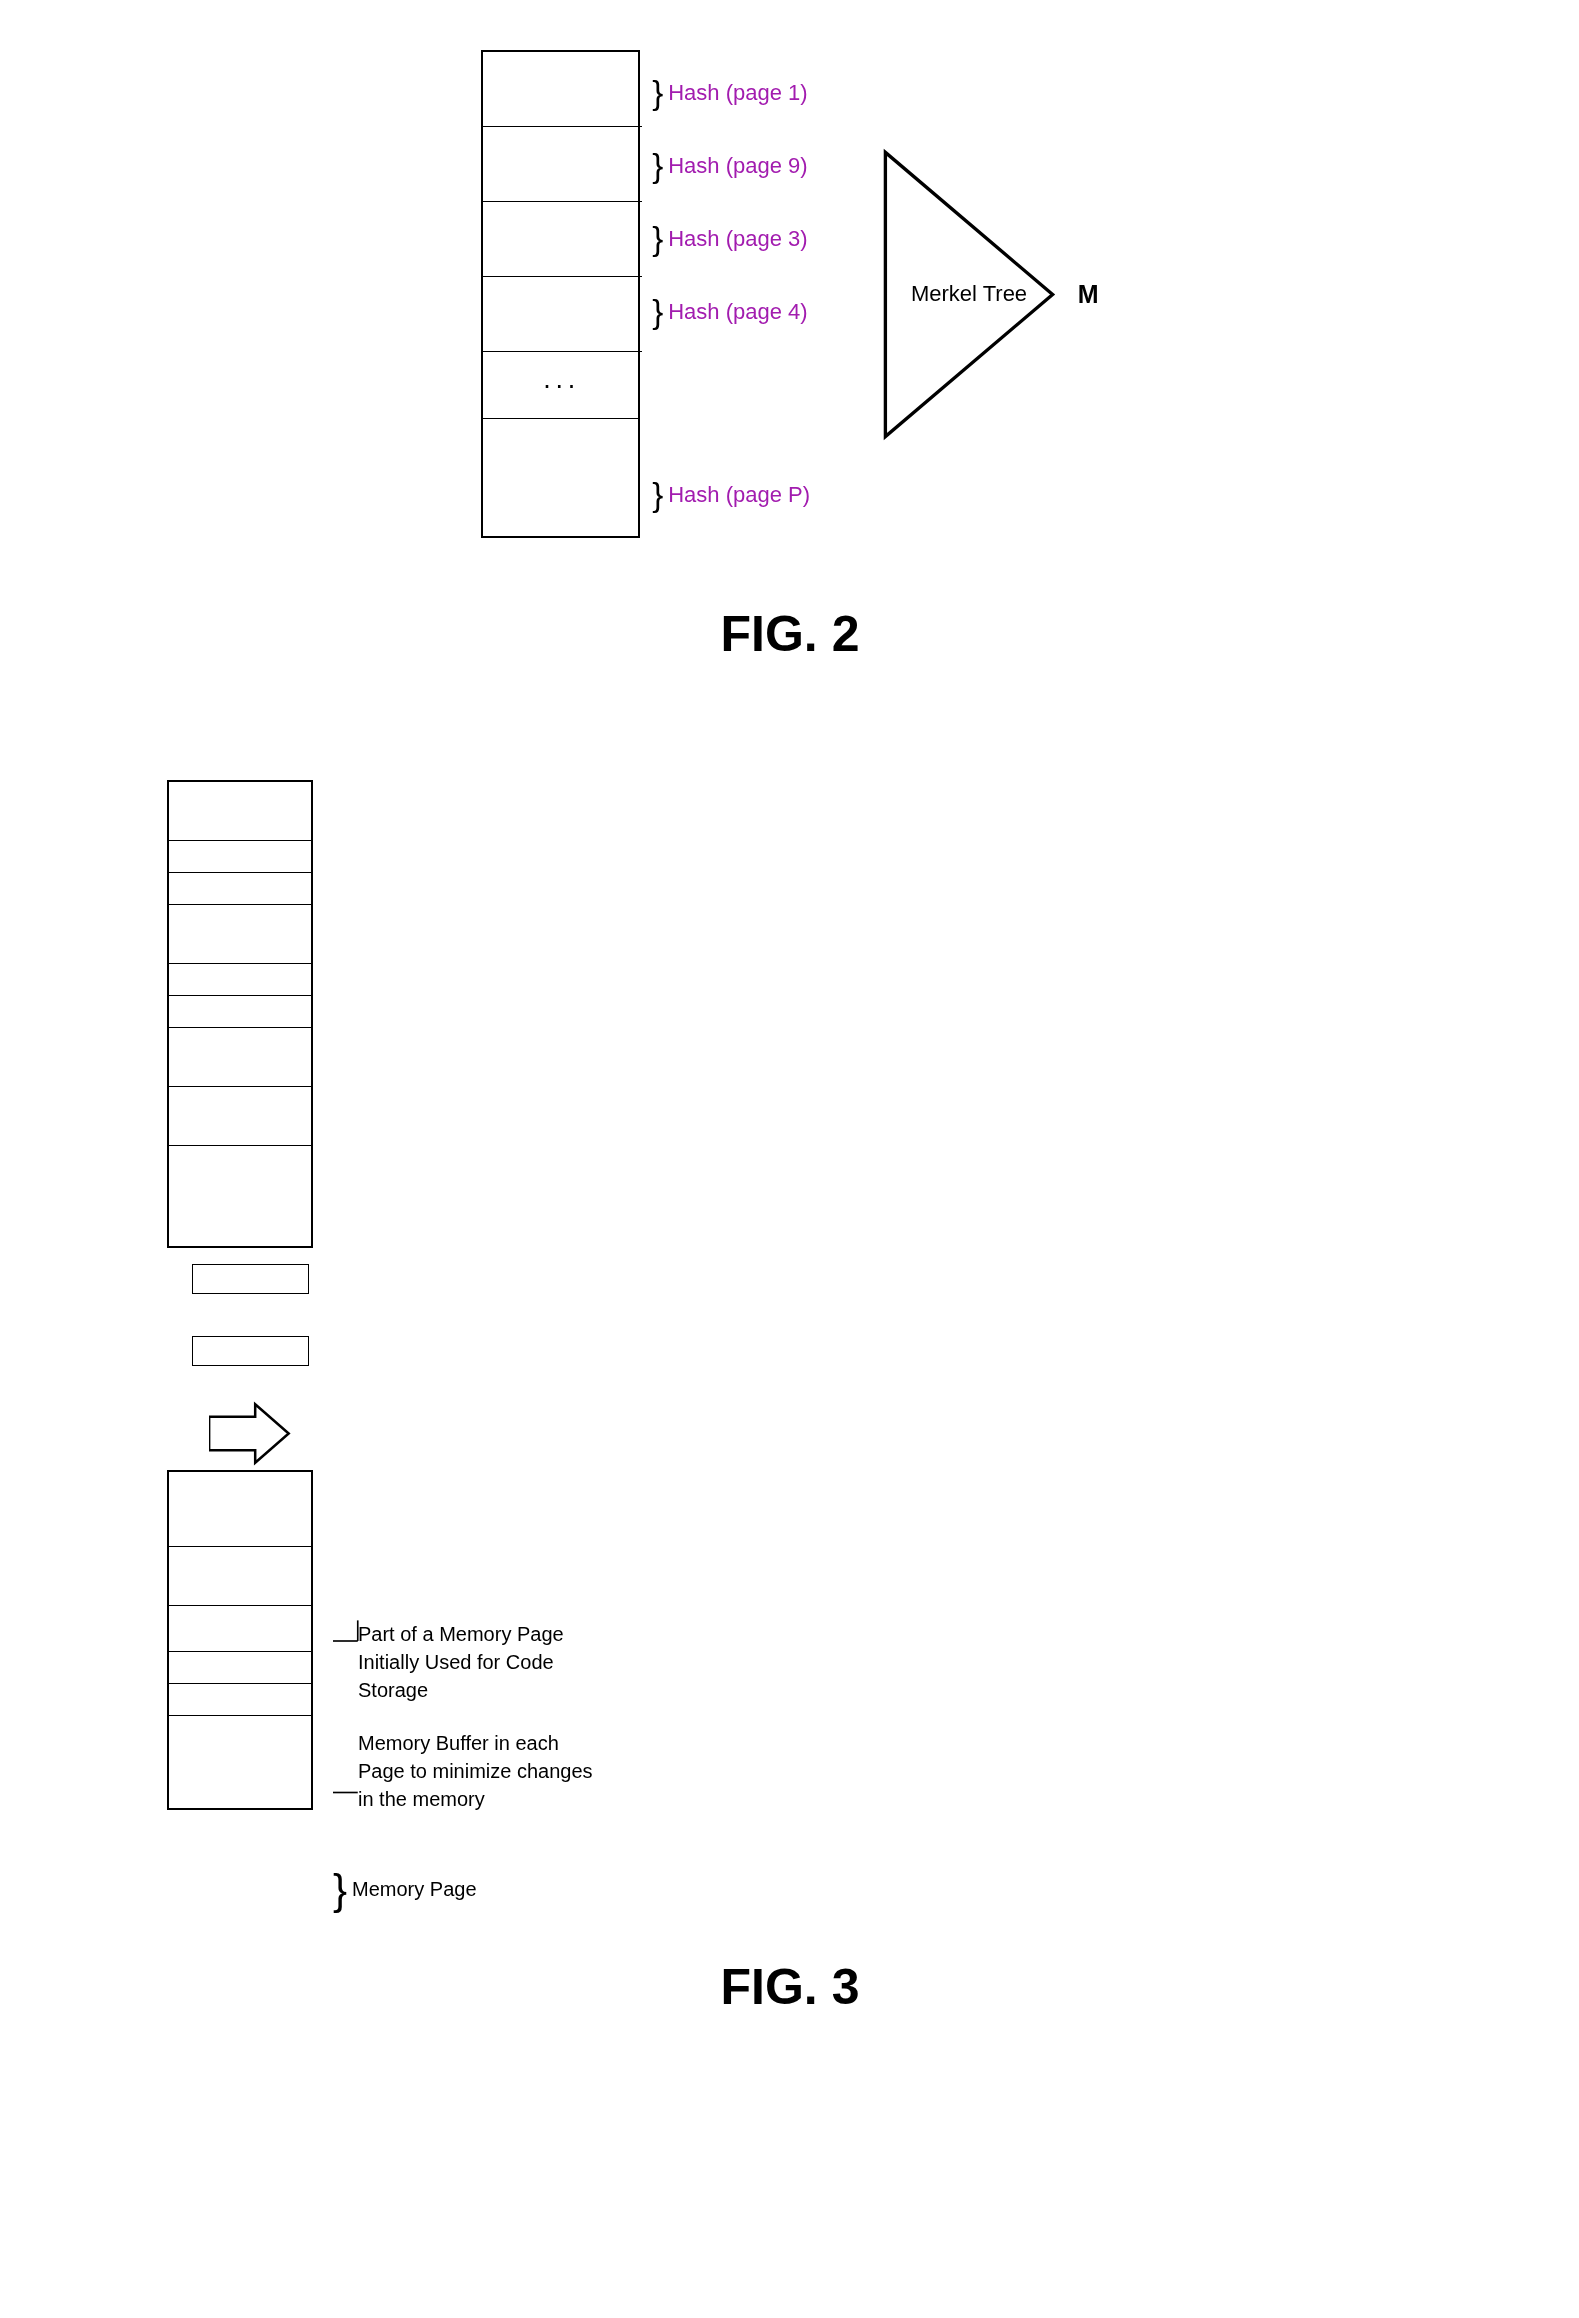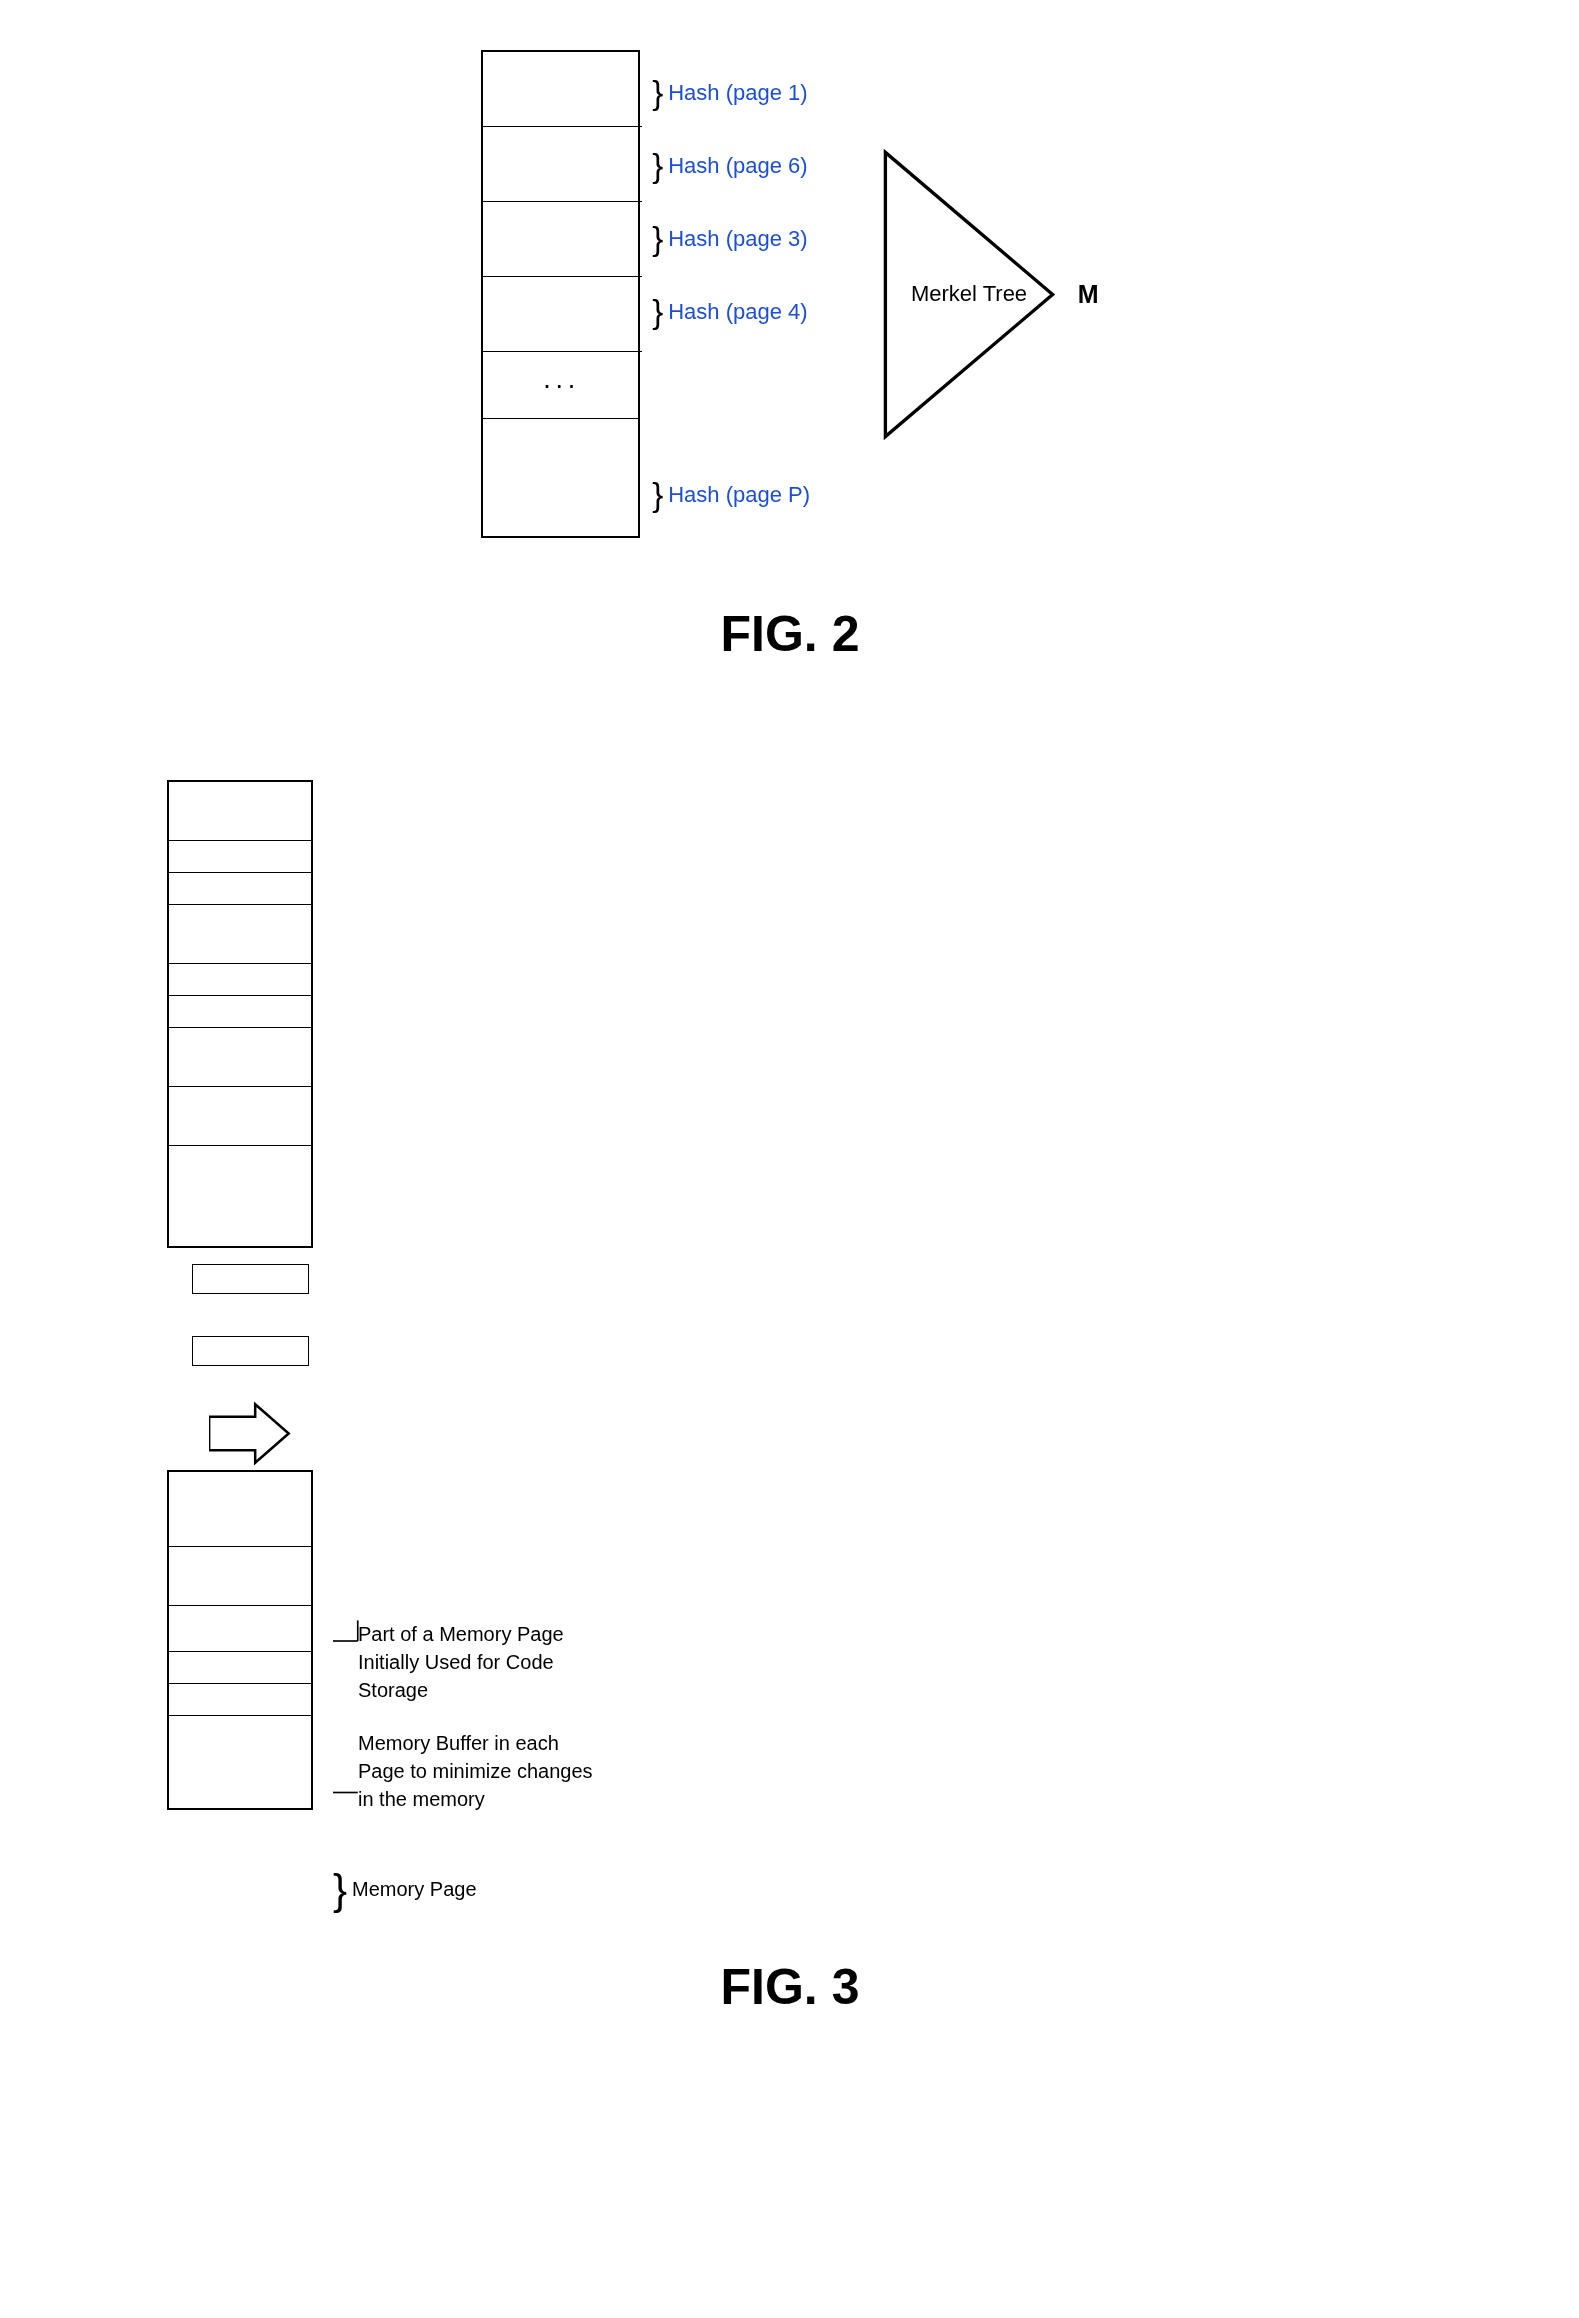--- a/index.html
+++ b/index.html
@@ -58,21 +58,21 @@
     .mem-page:last-child {
       border-bottom: none;
     }
     .mem-page-tall {
       height: 117px;
     }
 
     .hash-label {
       font-size: 22px;
       white-space: nowrap;
-      color: #1d4ed8;
+      color: #a21caf;
     }
 
     .triangle-container {
       position: relative;
       width: 184px;
       height: 301px;
     }
 
     .triangle-container svg {
       width: 184px;
@@ -270,21 +270,21 @@
           <div class="mem-page mem-page-tall"></div>
         </div>
 
         <div style="display:flex; flex-direction:column; margin-left:11.7px; justify-content:space-around; padding: 6.7px 0;">
           <div class="hash-row">
             <span style="font-size:33px; line-height:0.9; margin-right:5px;">}</span>
             <span class="hash-label">Hash (page 1)</span>
           </div>
           <div class="hash-row">
             <span style="font-size:33px; line-height:0.9; margin-right:5px;">}</span>
-            <span class="hash-label">Hash (page 6)</span>
+            <span class="hash-label">Hash (page 9)</span>
           </div>
           <div class="hash-row">
             <span style="font-size:33px; line-height:0.9; margin-right:5px;">}</span>
             <span class="hash-label">Hash (page 3)</span>
           </div>
           <div class="hash-row">
             <span style="font-size:33px; line-height:0.9; margin-right:5px;">}</span>
             <span class="hash-label">Hash (page 4)</span>
           </div>
           <div style="height:67px;"></div>

